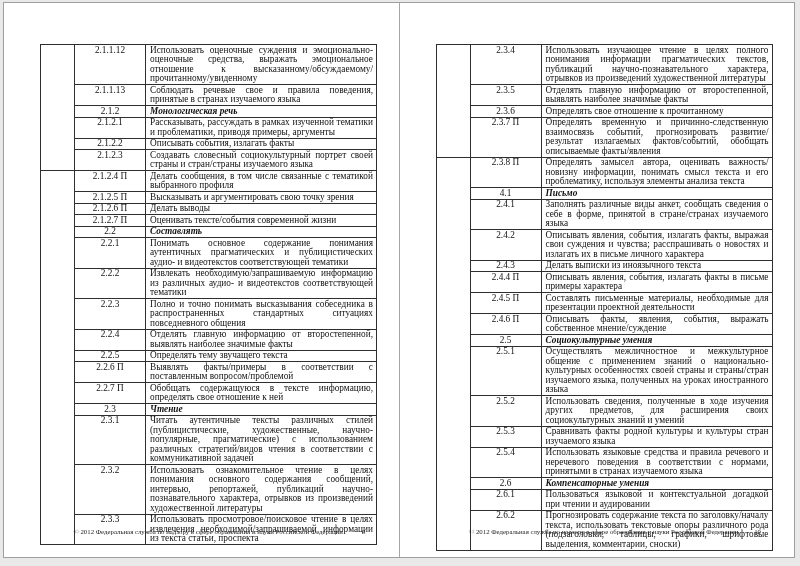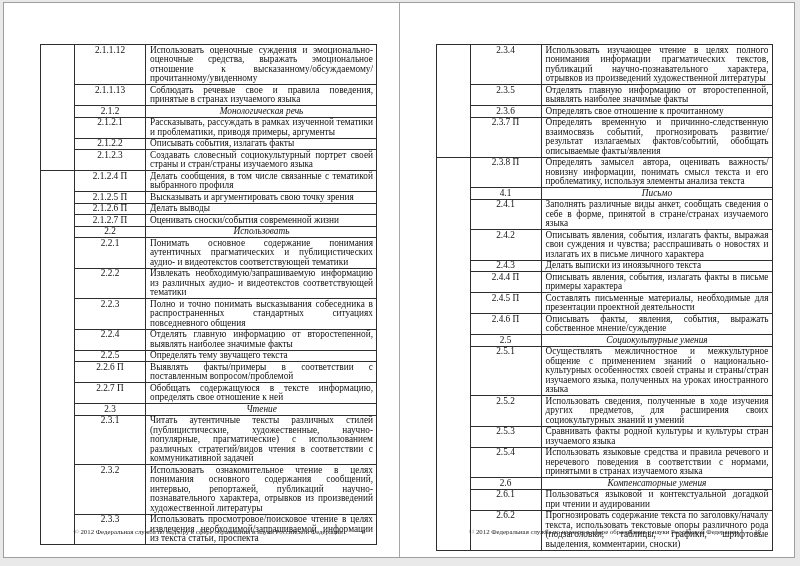--- a/index.html
+++ b/index.html
@@ -45,23 +45,23 @@
     text-align:center;
     padding:0.5px 2px;
     white-space:nowrap;
   }
   .desc-cell{
     text-align:justify;
     padding:0.5px 3px 0.5px 4px;
   }
   .heading-row .code-cell{font-weight:normal;}
   .heading-row .desc-cell{
-    font-weight:normal;
+    font-weight:bold;
     font-style:italic;
-    text-align:center;
+    text-align:left;
   }
   .footer{
     position:absolute;left:0;right:0;bottom:19px;
     height:10px;
     font-size:6.8px;
     color:#222;
   }
   .copyright{
     position:absolute;left:50%;
     transform:translateX(-50%);
@@ -113,25 +113,25 @@
           <tr>
             <td class="code-cell">2.1.2.5 П</td>
             <td class="desc-cell">Высказывать и аргументировать свою точку зрения</td>
           </tr>
           <tr>
             <td class="code-cell">2.1.2.6 П</td>
             <td class="desc-cell">Делать выводы</td>
           </tr>
           <tr>
             <td class="code-cell">2.1.2.7 П</td>
-            <td class="desc-cell">Оценивать сноски/события современной жизни</td>
+            <td class="desc-cell">Оценивать тексте/события современной жизни</td>
           </tr>
           <tr class="heading-row">
             <td class="code-cell">2.2</td>
-            <td class="desc-cell">Использовать</td>
+            <td class="desc-cell">Составлять</td>
           </tr>
           <tr>
             <td class="code-cell">2.2.1</td>
             <td class="desc-cell">Понимать основное содержание понимания аутентичных прагматических и публицистических аудио- и видеотекстов соответствующей тематики</td>
           </tr>
           <tr>
             <td class="code-cell">2.2.2</td>
             <td class="desc-cell">Извлекать необходимую/запрашиваемую информацию из различных аудио- и видеотекстов соответствующей тематики</td>
           </tr>
           <tr>

